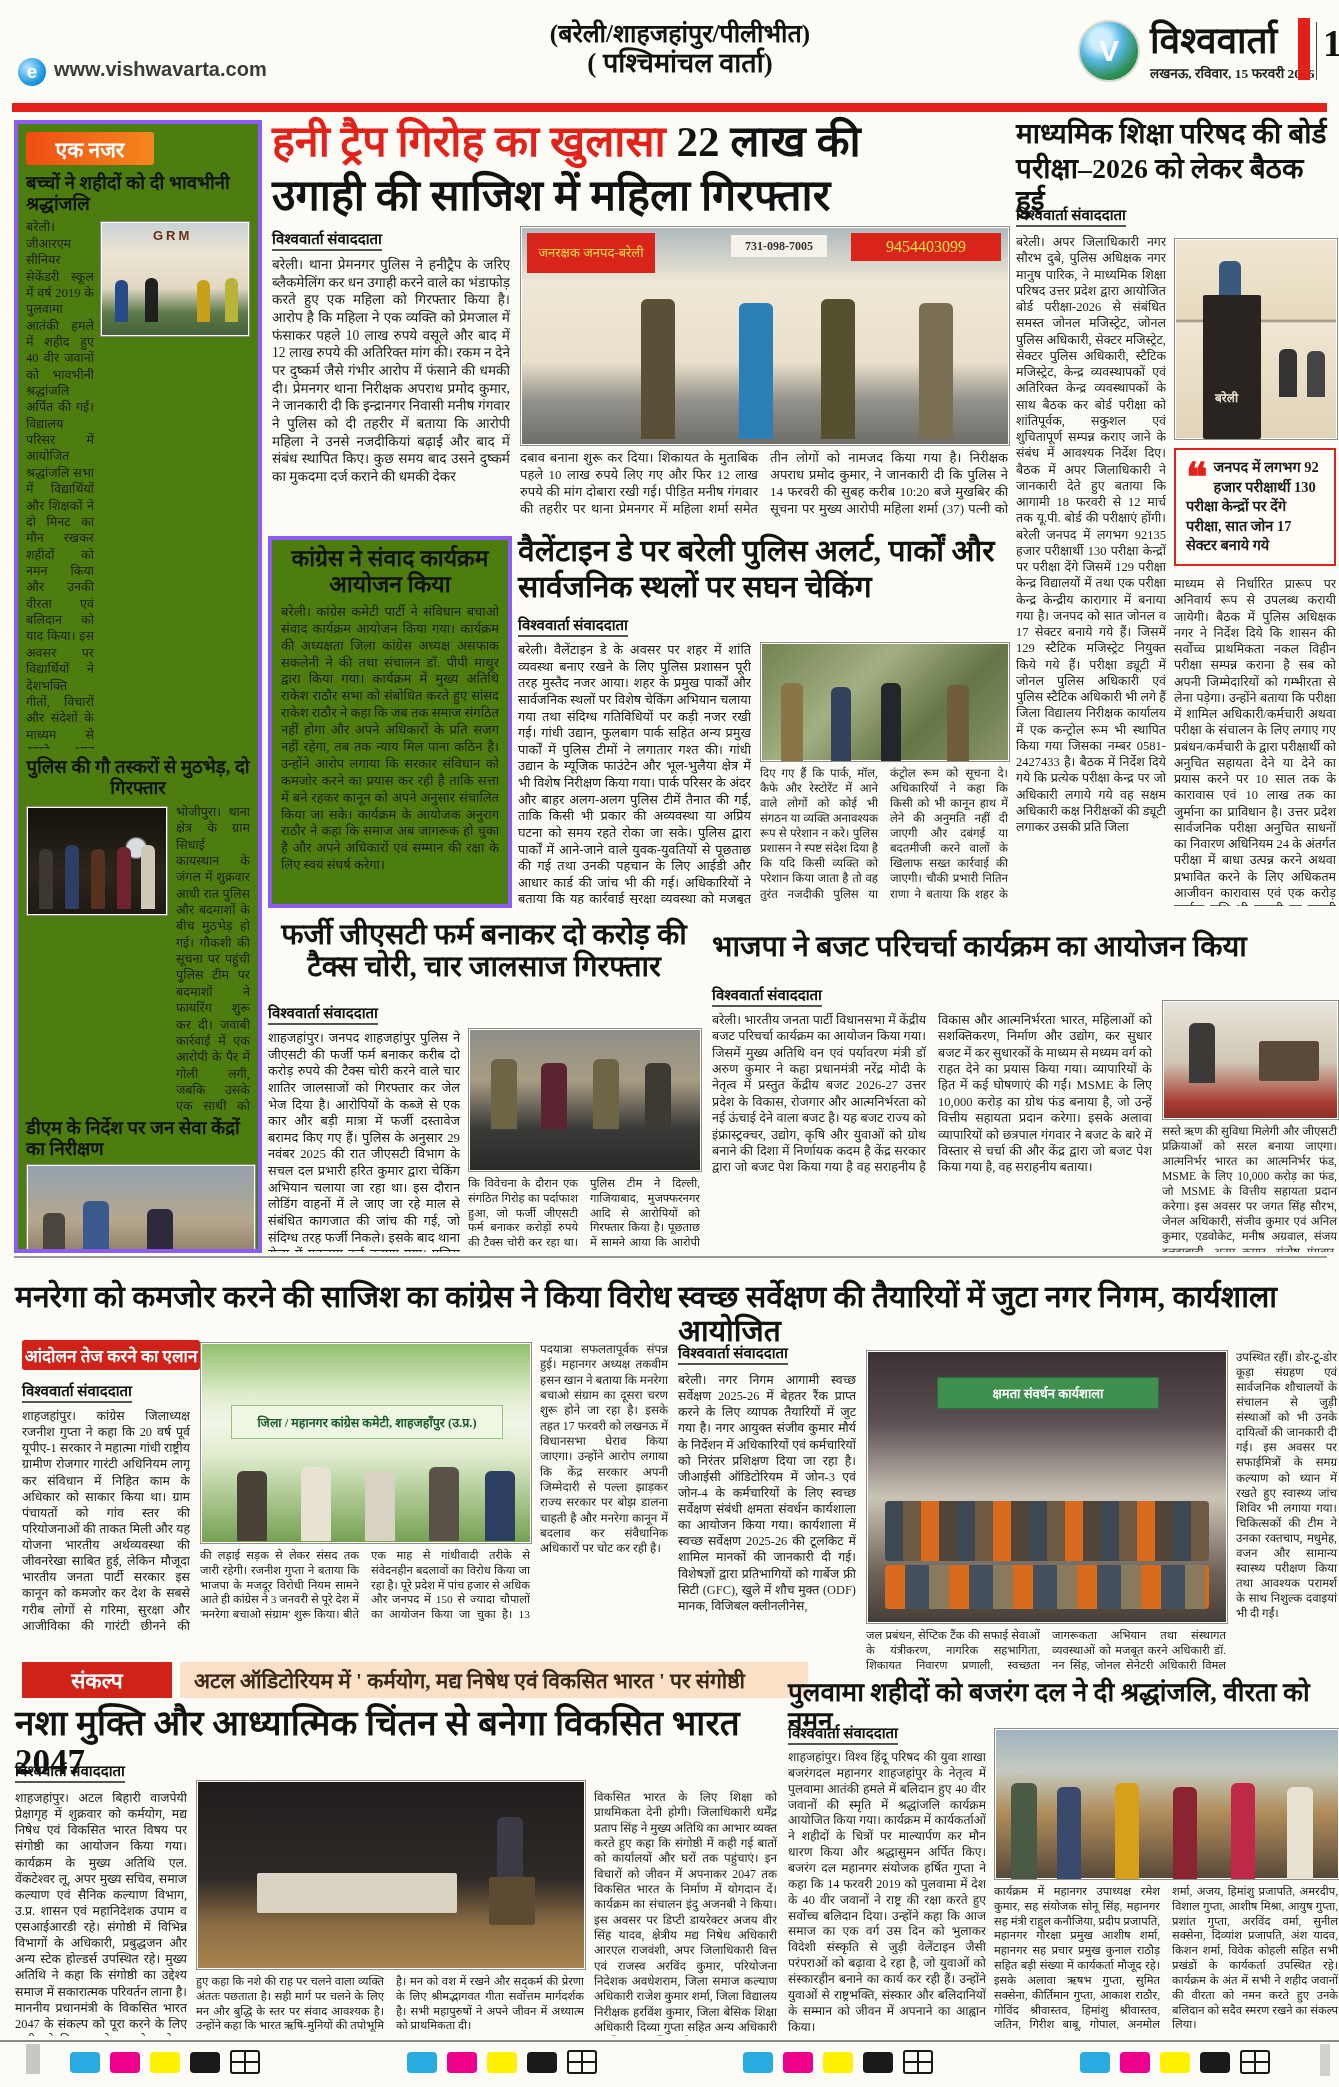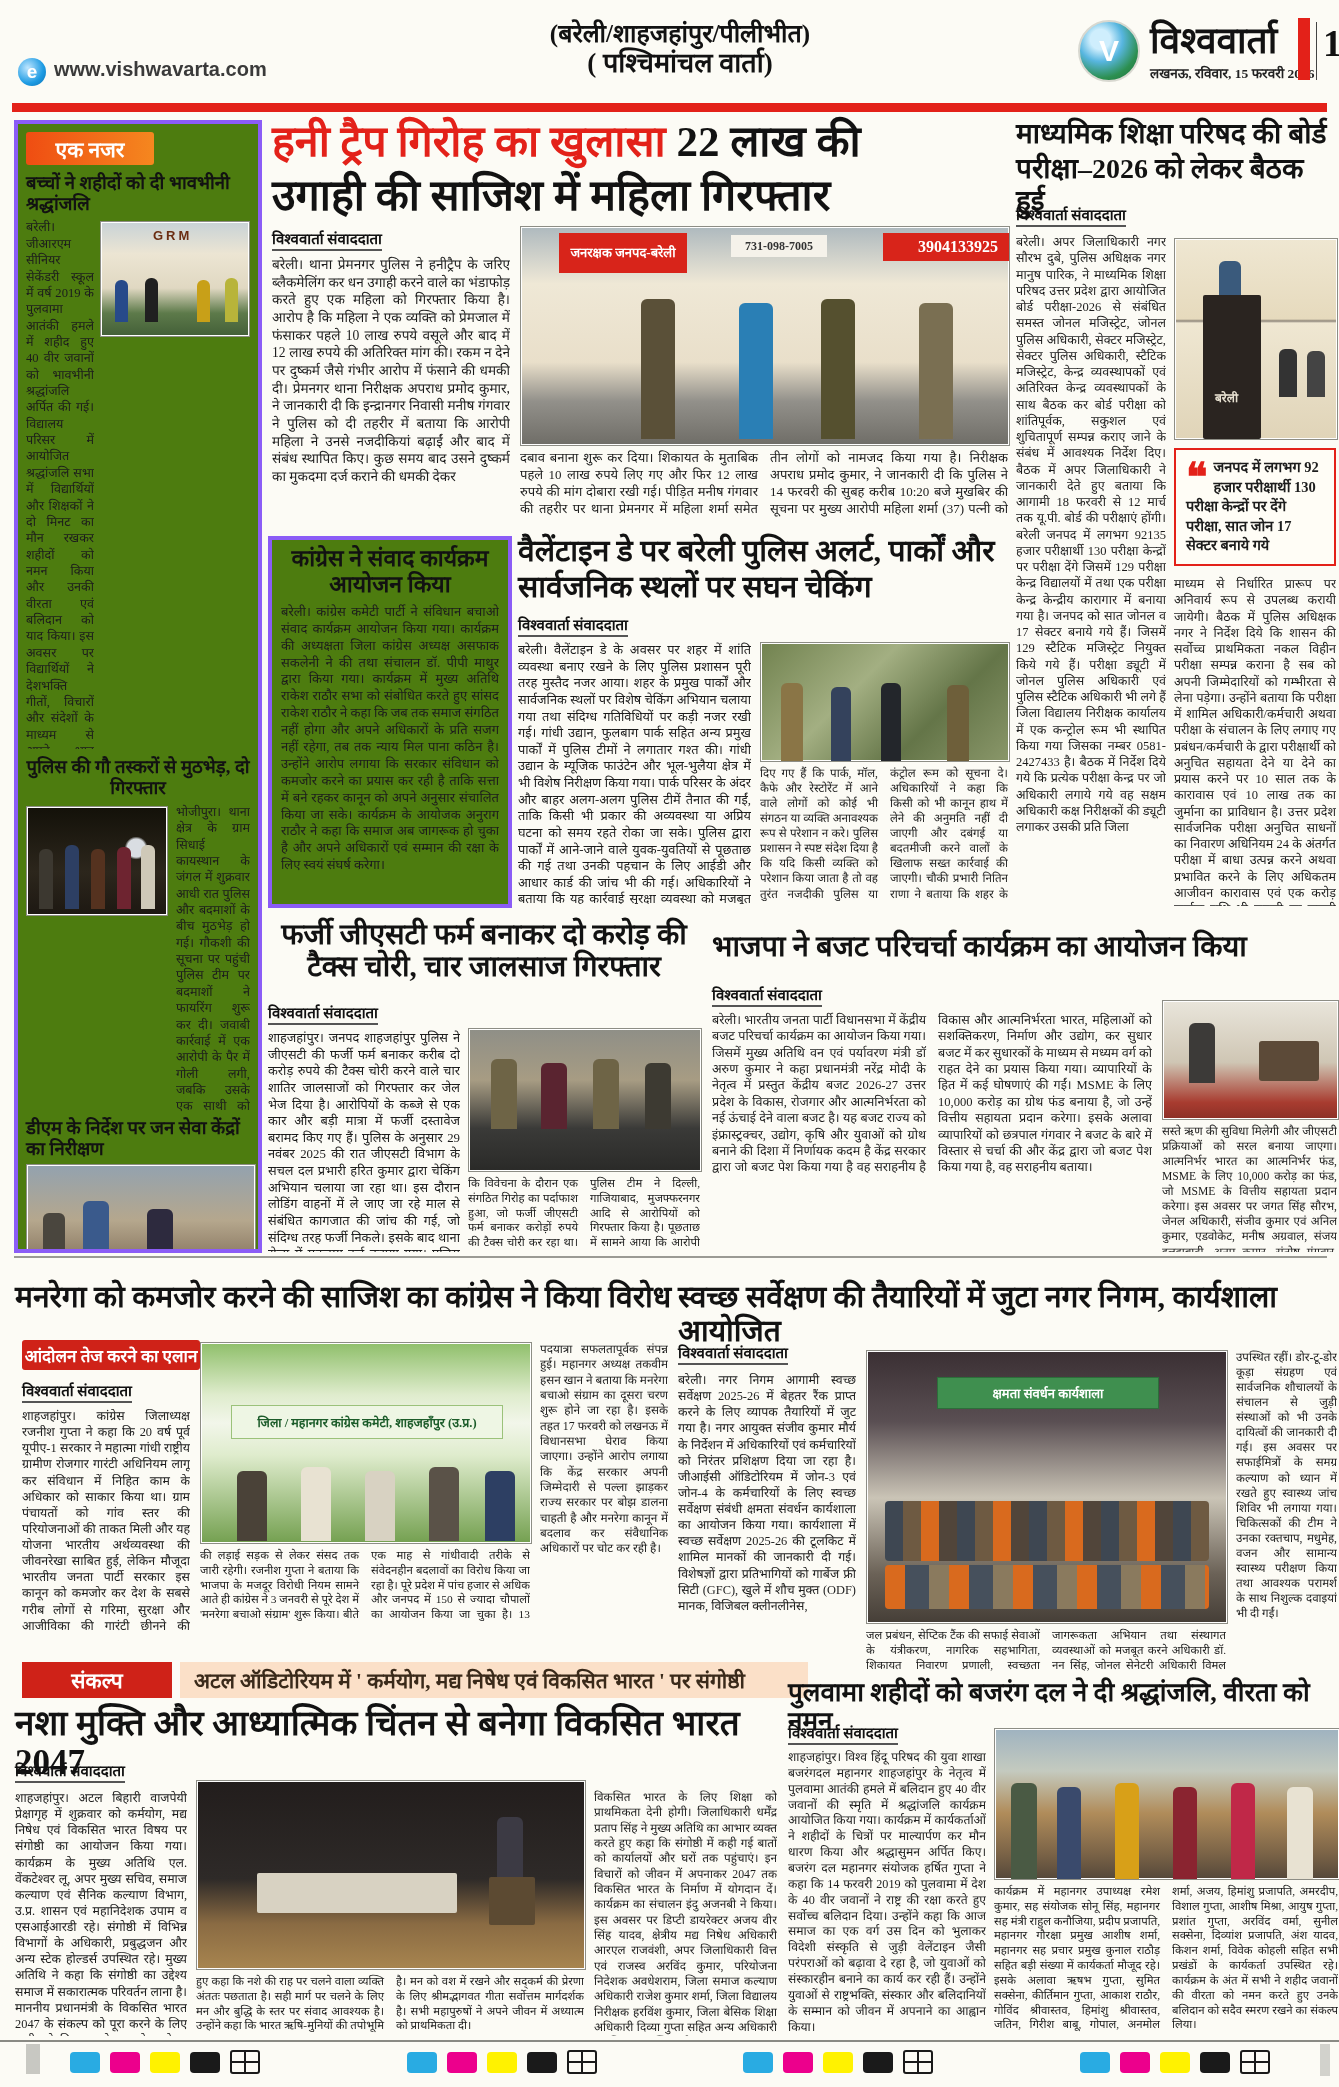--- a/index.html
+++ b/index.html
@@ -29,21 +29,21 @@
      background:radial-gradient(circle at 35% 30%,#cfeefd 0 18%,#58b6e0 40%,#2c8f50 70%,#1d6e3c);
      display:flex;align-items:center;justify-content:center;color:#fff;font-weight:bold;font-size:30px;
      font-family:"Liberation Sans",sans-serif;border:2px solid #d8d8d0;}
   .regset{display:flex;align-items:center;gap:10px;}
   .chip{width:30px;height:21px;border-radius:4px;}
   .regmark{width:26px;height:20px;border:2px solid #1a1a1a;border-radius:3px;
      background:linear-gradient(#1a1a1a,#1a1a1a) 50% 0/2px 100% no-repeat,
                 linear-gradient(#1a1a1a,#1a1a1a) 0 50%/100% 2px no-repeat;}
   .bannergreen{position:absolute;background:#eef6e4;border:1px solid #9bc27a;color:#1c5c2a;
      font-weight:bold;display:flex;align-items:center;justify-content:center;text-align:center;}
-  .signred{position:absolute;background:#d8241a;color:#ffffff;font-weight:bold;display:flex;align-items:center;justify-content:center;text-align:center;margin-left:32px;}
+  .signred{position:absolute;background:#d8241a;color:#fde047;font-weight:normal;display:flex;align-items:center;justify-content:center;text-align:center;}
   .signwhite{position:absolute;background:#f5f2ea;color:#333;font-weight:bold;display:flex;align-items:center;justify-content:center;}
 </style>
 </head>
 <body>
 
 <div class="page">
 
   <div class="abs" style="left:18px;top:58px;">
     <span class="eicon">e</span><span class="site">www.vishwavarta.com</span>
   </div>
@@ -114,21 +114,21 @@
     <div class="hl" style="font-size:43px;margin-top:6px;">उगाही की साजिश में महिला गिरफ्तार</div>
   </div>
   <div class="abs" style="left:272px;top:228px;">
     <span class="byline">विश्ववार्ता संवाददाता</span>
   </div>
   <div class="abs body" style="left:272px;top:256px;width:238px;height:274px;font-size:13.6px;">बरेली। थाना प्रेमनगर पुलिस ने हनीट्रैप के जरिए ब्लैकमेलिंग कर धन उगाही करने वाले का भंडाफोड़ करते हुए एक महिला को गिरफ्तार किया है। आरोप है कि महिला ने एक व्यक्ति को प्रेमजाल में फंसाकर पहले 10 लाख रुपये वसूले और बाद में 12 लाख रुपये की अतिरिक्त मांग की। रकम न देने पर दुष्कर्म जैसे गंभीर आरोप में फंसाने की धमकी दी। प्रेमनगर थाना निरीक्षक अपराध प्रमोद कुमार, ने जानकारी दी कि इन्द्रानगर निवासी मनीष गंगवार ने पुलिस को दी तहरीर में बताया कि आरोपी महिला ने उनसे नजदीकियां बढ़ाईं और बाद में संबंध स्थापित किए। कुछ समय बाद उसने दुष्कर्म का मुकदमा दर्ज कराने की धमकी देकर</div>
 
   <div class="ph" style="left:520px;top:226px;width:488px;height:218px;background:linear-gradient(180deg,#aeb9be 0%,#efe8d6 26%,#e9dfca 62%,#92908a 80%,#6f6d67 100%);">
     <div class="signred" style="left:6px;top:6px;width:128px;height:40px;font-size:13px;line-height:1.1;">जनरक्षक जनपद-बरेली</div>
     <div class="signwhite" style="left:210px;top:8px;width:96px;height:22px;font-size:12px;">731-098-7005</div>
-    <div class="signred" style="left:330px;top:6px;width:150px;height:28px;font-size:16px;">3904133925</div>
+    <div class="signred" style="left:330px;top:6px;width:150px;height:28px;font-size:16px;">9454403099</div>
     <div class="sil" style="left:120px;top:72px;width:34px;height:140px;background:#5a5038;"></div>
     <div class="sil" style="left:218px;top:76px;width:34px;height:136px;background:#2a7fb5;"></div>
     <div class="sil" style="left:300px;top:72px;width:34px;height:140px;background:#55502f;"></div>
     <div class="sil" style="left:398px;top:76px;width:34px;height:136px;background:#7a6f52;"></div>
   </div>
   <div class="abs body cols2" style="left:520px;top:450px;width:488px;height:80px;font-size:13px;">दबाव बनाना शुरू कर दिया। शिकायत के मुताबिक पहले 10 लाख रुपये लिए गए और फिर 12 लाख रुपये की मांग दोबारा रखी गई। पीड़ित मनीष गंगवार की तहरीर पर थाना प्रेमनगर में महिला शर्मा समेत तीन लोगों को नामजद किया गया है। निरीक्षक अपराध प्रमोद कुमार, ने जानकारी दी कि पुलिस ने 14 फरवरी की सुबह करीब 10:20 बजे मुखबिर की सूचना पर मुख्य आरोपी महिला शर्मा (37) पत्नी को गिरफ्तार कर अग्रिम विधिक कार्रवाई जारी है। वैलेंटाइन डे के मद्देनजर पुलिस ने शहर की निगरानी भी बढ़ाई थी।</div>
 
   <div class="abs boxed-red" style="left:268px;top:536px;width:244px;height:372px;padding:6px 9px;box-sizing:border-box;overflow:hidden;">
     <div class="hl" style="font-size:23px;text-align:center;line-height:1.15;">कांग्रेस ने संवाद कार्यक्रम आयोजन किया</div>
     <div class="body" style="font-size:13px;margin-top:5px;height:290px;">बरेली। कांग्रेस कमेटी पार्टी ने संविधान बचाओ संवाद कार्यक्रम आयोजन किया गया। कार्यक्रम की अध्यक्षता जिला कांग्रेस अध्यक्ष असफाक सकलेनी ने की तथा संचालन डॉ. पीपी माथुर द्वारा किया गया। कार्यक्रम में मुख्य अतिथि राकेश राठौर सभा को संबोधित करते हुए सांसद राकेश राठौर ने कहा कि जब तक समाज संगठित नहीं होगा और अपने अधिकारों के प्रति सजग नहीं रहेगा, तब तक न्याय मिल पाना कठिन है। उन्होंने आरोप लगाया कि सरकार संविधान को कमजोर करने का प्रयास कर रही है ताकि सत्ता में बने रहकर कानून को अपने अनुसार संचालित किया जा सके। कार्यक्रम के आयोजक अनुराग राठौर ने कहा कि समाज अब जागरूक हो चुका है और अपने अधिकारों एवं सम्मान की रक्षा के लिए स्वयं संघर्ष करेगा।</div>

